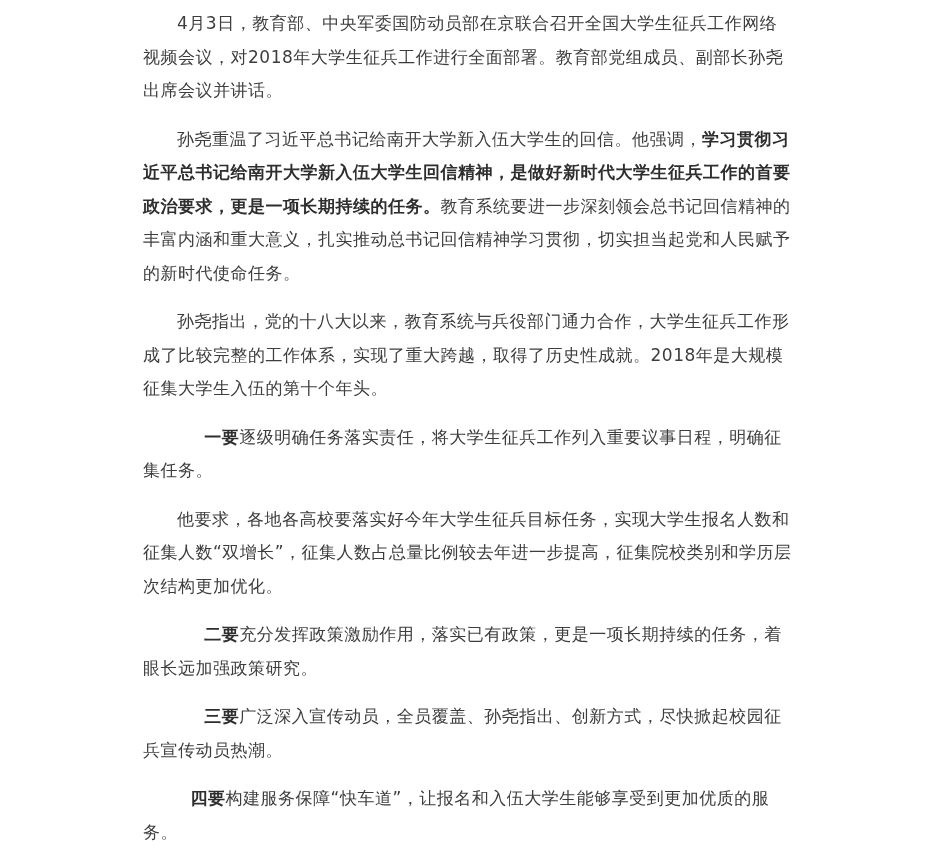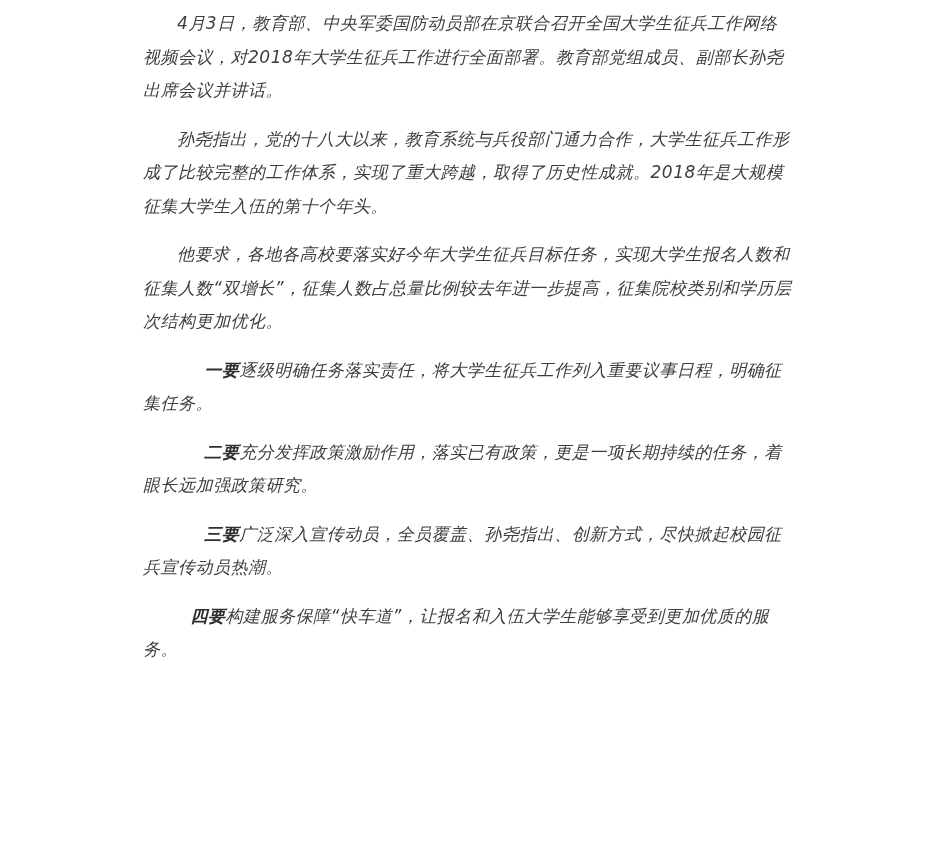--- a/index.html
+++ b/index.html
@@ -20,37 +20,37 @@
     background: #ffffff;
     padding: 7px 136px 10px 143px;
   }
   .para {
     margin: 0 0 15px 0;
     font-size: 17px;
     line-height: 33.5px;
     letter-spacing: 0.5px;
     color: #3d3d3d;
     text-align: left;
-    font-style: italic;
   }
   .para:last-child { margin-bottom: 0; }
   .para.indent-body  { text-indent: 2em;   }
   .para.indent-list  { text-indent: 3.6em; }
   .para.indent-list2 { text-indent: 2.8em; }
   .para strong {
     font-weight: 700;
     color: #2e2e2e;
   }
 </style>
 </head>
 <body>
 
 <div class="page">
   <article class="article" id="article-body">
       <p class="para indent-body"><span>4月3日，教育部、中央军委国防动员部在京联合召开全国大学生征兵工作网络视频会议，对2018年大学生征兵工作进行全面部署。教育部党组成员、副部长孙尧出席会议并讲话。</span></p>
+      <p class="para indent-body"><span>孙尧重温了习近平总书记给南开大学新入伍大学生的回信。他强调，</span><strong>学习贯彻习近平总书记给南开大学新入伍大学生回信精神，是做好新时代大学生征兵工作的首要政治要求，更是一项长期持续的任务。</strong><span>教育系统要进一步深刻领会总书记回信精神的丰富内涵和重大意义，扎实推动总书记回信精神学习贯彻，切实担当起党和人民赋予的新时代使命任务。</span></p>
       <p class="para indent-body"><span>孙尧指出，党的十八大以来，教育系统与兵役部门通力合作，大学生征兵工作形成了比较完整的工作体系，实现了重大跨越，取得了历史性成就。2018年是大规模征集大学生入伍的第十个年头。</span></p>
+      <p class="para indent-list"><strong>一要</strong><span>逐级明确任务落实责任，将大学生征兵工作列入重要议事日程，明确征集任务。</span></p>
       <p class="para indent-body"><span>他要求，各地各高校要落实好今年大学生征兵目标任务，实现大学生报名人数和征集人数“双增长”，征集人数占总量比例较去年进一步提高，征集院校类别和学历层次结构更加优化。</span></p>
-      <p class="para indent-list"><strong>一要</strong><span>逐级明确任务落实责任，将大学生征兵工作列入重要议事日程，明确征集任务。</span></p>
       <p class="para indent-list"><strong>二要</strong><span>充分发挥政策激励作用，落实已有政策，更是一项长期持续的任务，着眼长远加强政策研究。</span></p>
       <p class="para indent-list"><strong>三要</strong><span>广泛深入宣传动员，全员覆盖、孙尧指出、创新方式，尽快掀起校园征兵宣传动员热潮。</span></p>
       <p class="para indent-list2"><strong>四要</strong><span>构建服务保障“快车道”，让报名和入伍大学生能够享受到更加优质的服务。</span></p>
     </article>
 </div>
 
 </body></html>

